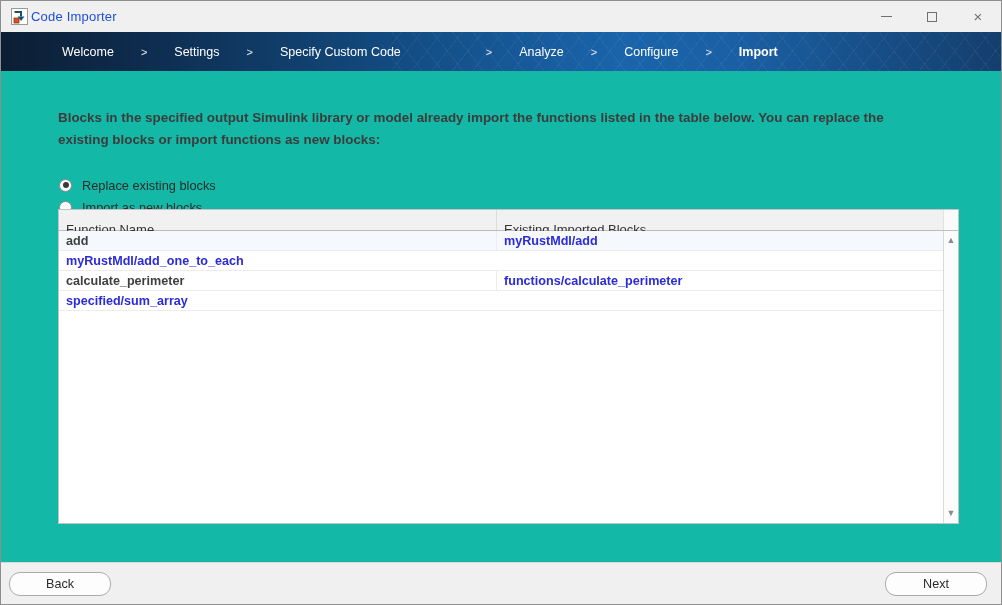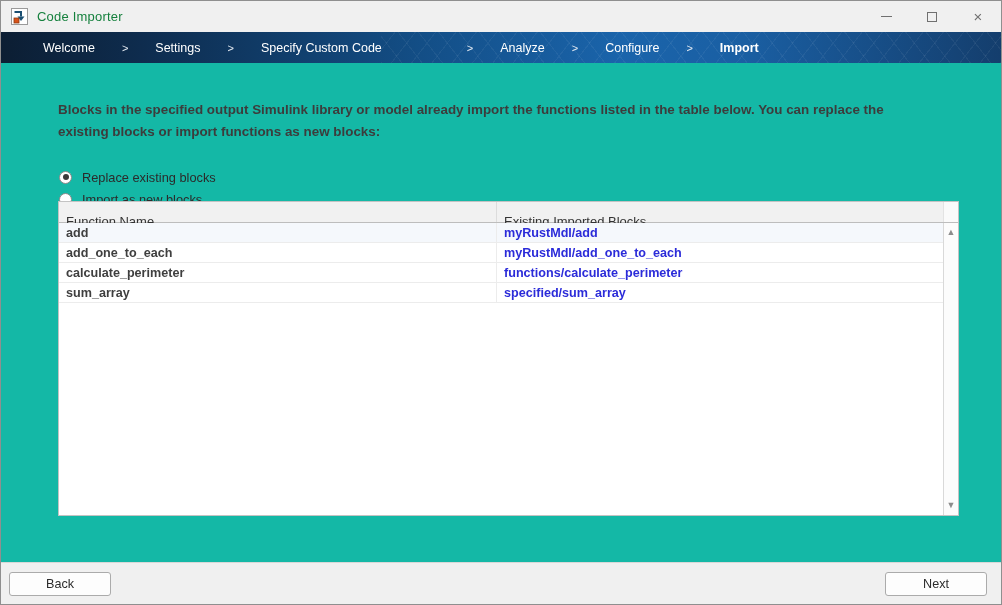--- a/index.html
+++ b/index.html
@@ -7,31 +7,31 @@
   .window {
     width:1002px; height:605px; position:relative; background:#fff;
     border:1px solid #8f8f8f; overflow:hidden;
   }
   
   .titlebar {
     height:31px; background:#f0f0f0; display:flex; align-items:center;
     position:relative;
   }
   .app-icon { width:17px; height:17px; margin-left:10px; flex:0 0 auto; }
-  .title-text { margin-left:9px; font-size:13px; color:#15803d; letter-spacing:.2px; }
+  .title-text { margin-left:3px; font-size:13px; color:#1d4ed8; letter-spacing:.2px; }
   .win-controls { position:absolute; right:0; top:0; height:31px; display:flex; align-items:center; }
   .win-btn { width:46px; height:31px; display:flex; align-items:center; justify-content:center; color:#707070; cursor:default; }
   .min-glyph { width:11px; height:0; border-top:1px solid #707070; display:block; }
   .max-glyph { width:10px; height:10px; border:1px solid #707070; display:block; background:transparent; }
   .close-glyph { font-size:15px; line-height:1; color:#707070; }
   
   .navbar {
-    height:31px; position:relative;
+    height:39px; position:relative;
     background:linear-gradient(90deg,#0c1e33 0%, #0e2c4e 14%, #134e86 42%, #1a64ab 62%, #1a5fa3 74%, #143e6d 100%);
-    display:flex; align-items:center; overflow:hidden;
+    display:flex; align-items:center; overflow:hidden;padding-left:19px;
   }
   .navbar::before {
     content:""; position:absolute; inset:0; left:38%;
     background-image:
       repeating-linear-gradient(52deg, rgba(255,255,255,0.05) 0 1px, transparent 1px 16px),
       repeating-linear-gradient(-52deg, rgba(255,255,255,0.05) 0 1px, transparent 1px 16px);
   }
   .nav-steps { display:flex; align-items:center; column-gap:27px; padding-left:42px; position:relative; z-index:1; }
   .nav-steps > :nth-child(6) { margin-left:58px; }
   .nav-step { color:#fff; font-size:12.5px; cursor:pointer; white-space:nowrap; }
@@ -81,21 +81,21 @@
   }
   .scroll-up { top:5px; }
   .scroll-down { bottom:5px; }
   
   .footer {
     position:absolute; left:0; right:0; bottom:0; height:42px;
     background:#f0f0f0; border-top:1px solid #d8d8d8;
   }
   .btn {
     position:absolute; top:9px; width:102px; height:24px;
-    background:#fdfdfd; border:1px solid #ababab; border-radius:3px;
+    background:#fdfdfd; border:1px solid #ababab; border-radius:11px;
     font-size:12.6px; color:#2b2b2b; font-family:"Liberation Sans", sans-serif;
     display:flex; align-items:center; justify-content:center; cursor:pointer;
   }
   .btn-back { left:8px; }
   .btn-next { right:14px; }
 </style>
 </head>
 <body>
 
 <div class="window">
@@ -156,29 +156,27 @@
         <div class="th th1">Function Name</div>
         <div class="th th2">Existing Imported Blocks</div>
         <div class="th3"></div>
       </div>
       <div class="tbody">
           <div class="trow first">
             <div class="td td1">add</div>
             <div class="td td2"><span class="link">myRustMdl/add</span></div>
           </div>
           <div class="trow">
-            <div class="td td1">add_one_to_each</div>
             <div class="td td2"><span class="link">myRustMdl/add_one_to_each</span></div>
           </div>
           <div class="trow">
             <div class="td td1">calculate_perimeter</div>
             <div class="td td2"><span class="link">functions/calculate_perimeter</span></div>
           </div>
           <div class="trow">
-            <div class="td td1">sum_array</div>
             <div class="td td2"><span class="link">specified/sum_array</span></div>
           </div>
         </div>
       <div class="vscrollbar">
         <div class="scroll-arrow scroll-up">▲</div>
         <div class="scroll-arrow scroll-down">▼</div>
       </div>
     </div>
   </div>
 

